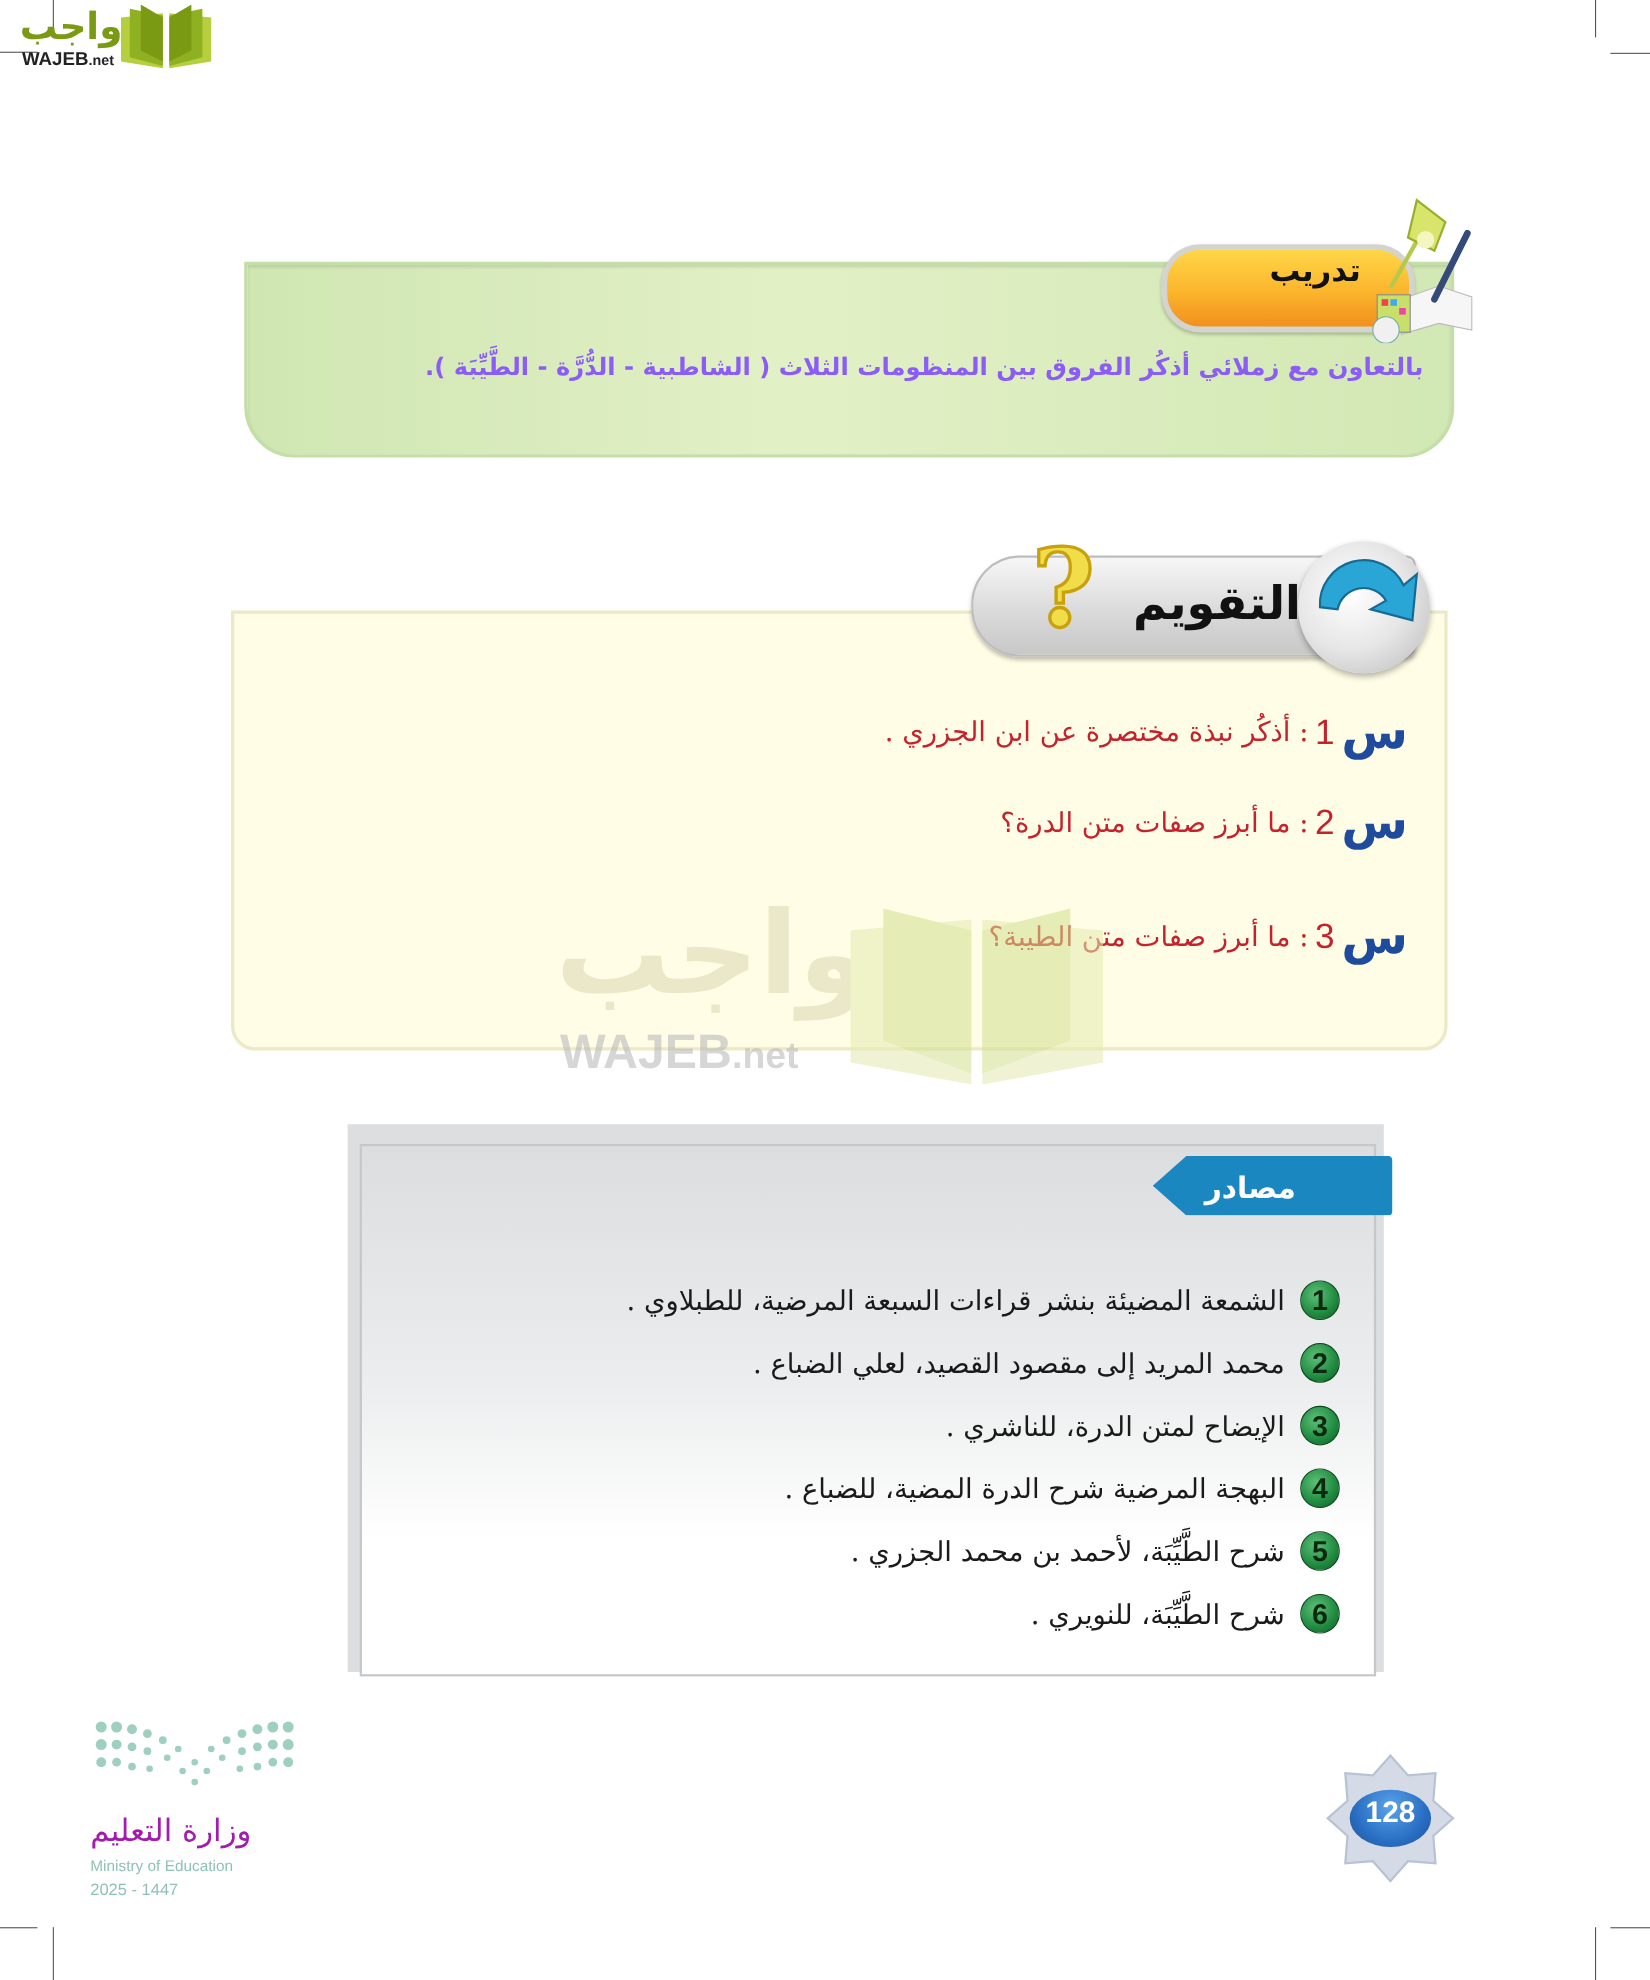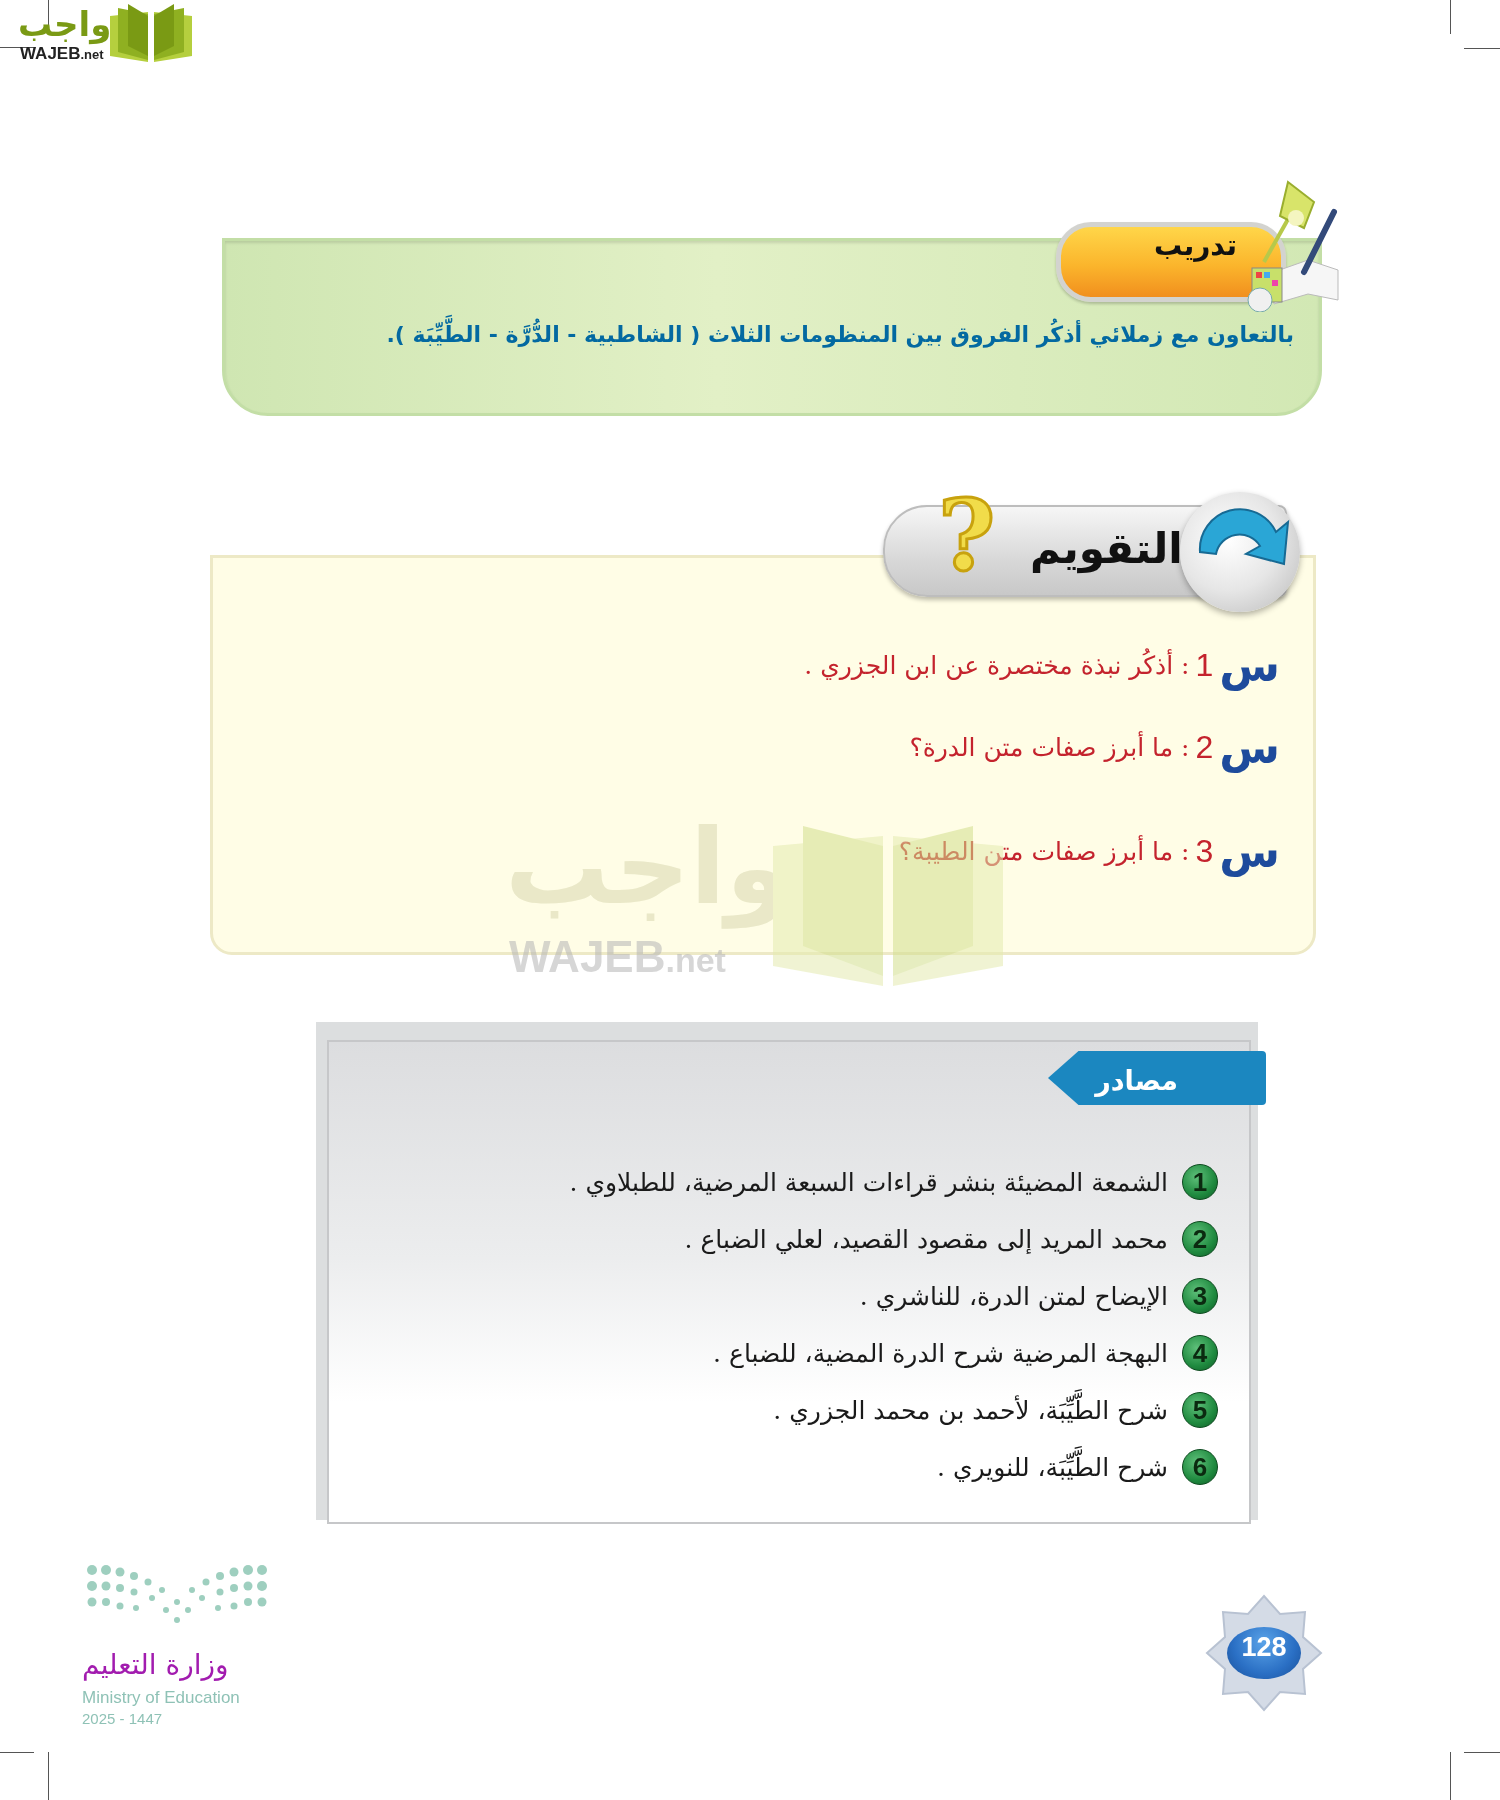--- a/index.html
+++ b/index.html
@@ -16,21 +16,21 @@
   .book { position:absolute; }
 
   
   .train-box { left:222px; top:238px; width:1094px; height:172px; border-radius:0 0 46px 46px;
     background:linear-gradient(90deg,#cfe6b2 0%,#e2f0c6 45%,#d2e8b4 100%);
     border:3px solid #c3dea6; box-shadow:0 2px 3px rgba(0,0,0,.12) inset; }
   .train-pill { left:1056px; top:222px; width:220px; height:70px; border-radius:35px;
     background:linear-gradient(180deg,#ffd649 0%,#fbb52c 55%,#f18f1e 100%);
     border:5px solid #d3d3cf; box-shadow:0 2px 3px rgba(0,0,0,.2); }
   .train-pill span { position:absolute; right:44px; top:2px; font-size:28px; font-weight:bold; color:#111; direction:rtl; }
-  .train-text { right:206px; top:322px; font-size:22px; font-weight:bold; color:#0369a1; direction:rtl; white-space:nowrap;margin-left:30px; }
+  .train-text { right:206px; top:322px; font-size:22px; font-weight:bold; color:#8b5cf6; direction:rtl; white-space:nowrap;margin-left:30px; }
 
   
   .eval-box { left:210px; top:555px; width:1100px; height:394px; border-radius:0 0 22px 22px;
     background:#fffde6; border:3px solid #ede9c6; }
   .eval-pill { left:883px; top:505px; width:400px; height:88px; border-radius:44px 8px 8px 44px;
     background:linear-gradient(180deg,#f6f6f6 0%,#d8d8d8 60%,#c8c8c8 100%);
     border:2px solid #bdbdbd; box-shadow:0 3px 4px rgba(0,0,0,.25); }
   .eval-title { left:1030px; top:524px; font-size:42px; font-weight:bold; color:#111; direction:rtl; }
   .qmark { left:938px; top:478px; font-size:98px; font-weight:bold; color:#f1dc4a;
     -webkit-text-stroke:3px #c8a20e; font-family:"DejaVu Serif", serif; }
@@ -55,21 +55,21 @@
   .src-item { right:282px; direction:rtl; white-space:nowrap; font-size:25px; color:#1a1a1a; font-family:"DejaVu Serif", serif;
     display:flex; align-items:center; gap:14px; }
   .src-item .n { width:34px; height:34px; border-radius:50%; background:radial-gradient(circle at 40% 35%,#5fc07a 0%,#1f8a3f 60%,#0f5a26 100%);
     color:#0b2a10; font-size:26px; font-weight:bold; display:flex; align-items:center; justify-content:center; font-family:"Liberation Sans", sans-serif;
     border:1px solid #0c4a1e; }
 
   
   .min { left:80px; top:1560px; width:200px; height:170px; }
   .dots { position:absolute; left:6px; top:4px; width:182px; height:60px; }
   .min .ar { position:absolute; left:2px; top:88px; font-size:28px; color:#a21caf; direction:rtl; }
-  .min .en { position:absolute; left:2px; top:128px; font-size:17px; color:#8fc2b6; font-family:"Liberation Sans", sans-serif; }
+  .min .en { position:absolute; left:2px; top:128px; font-size:14px; color:#8fc2b6; font-family:"Liberation Sans", sans-serif; }
   .min .yr { position:absolute; left:2px; top:150px; font-size:15px; color:#8fc2b6; font-family:"Liberation Sans", sans-serif; }
 
   
   .pg { left:1205px; top:1594px; width:118px; height:118px; }
   .pg .star { position:absolute; left:0; top:0; width:118px; height:118px; }
   .pg .oval { position:absolute; left:22px; top:33px; width:74px; height:52px; border-radius:50%;
     background:radial-gradient(circle at 50% 30%,#5aa3e8 0%,#2a6fc4 60%,#1a4f96 100%); }
   .pg span { position:absolute; left:22px; top:38px; width:74px; text-align:center; font-size:27px; font-weight:bold; color:#fff; font-family:"Liberation Sans", sans-serif; }
 </style>
 </head>

